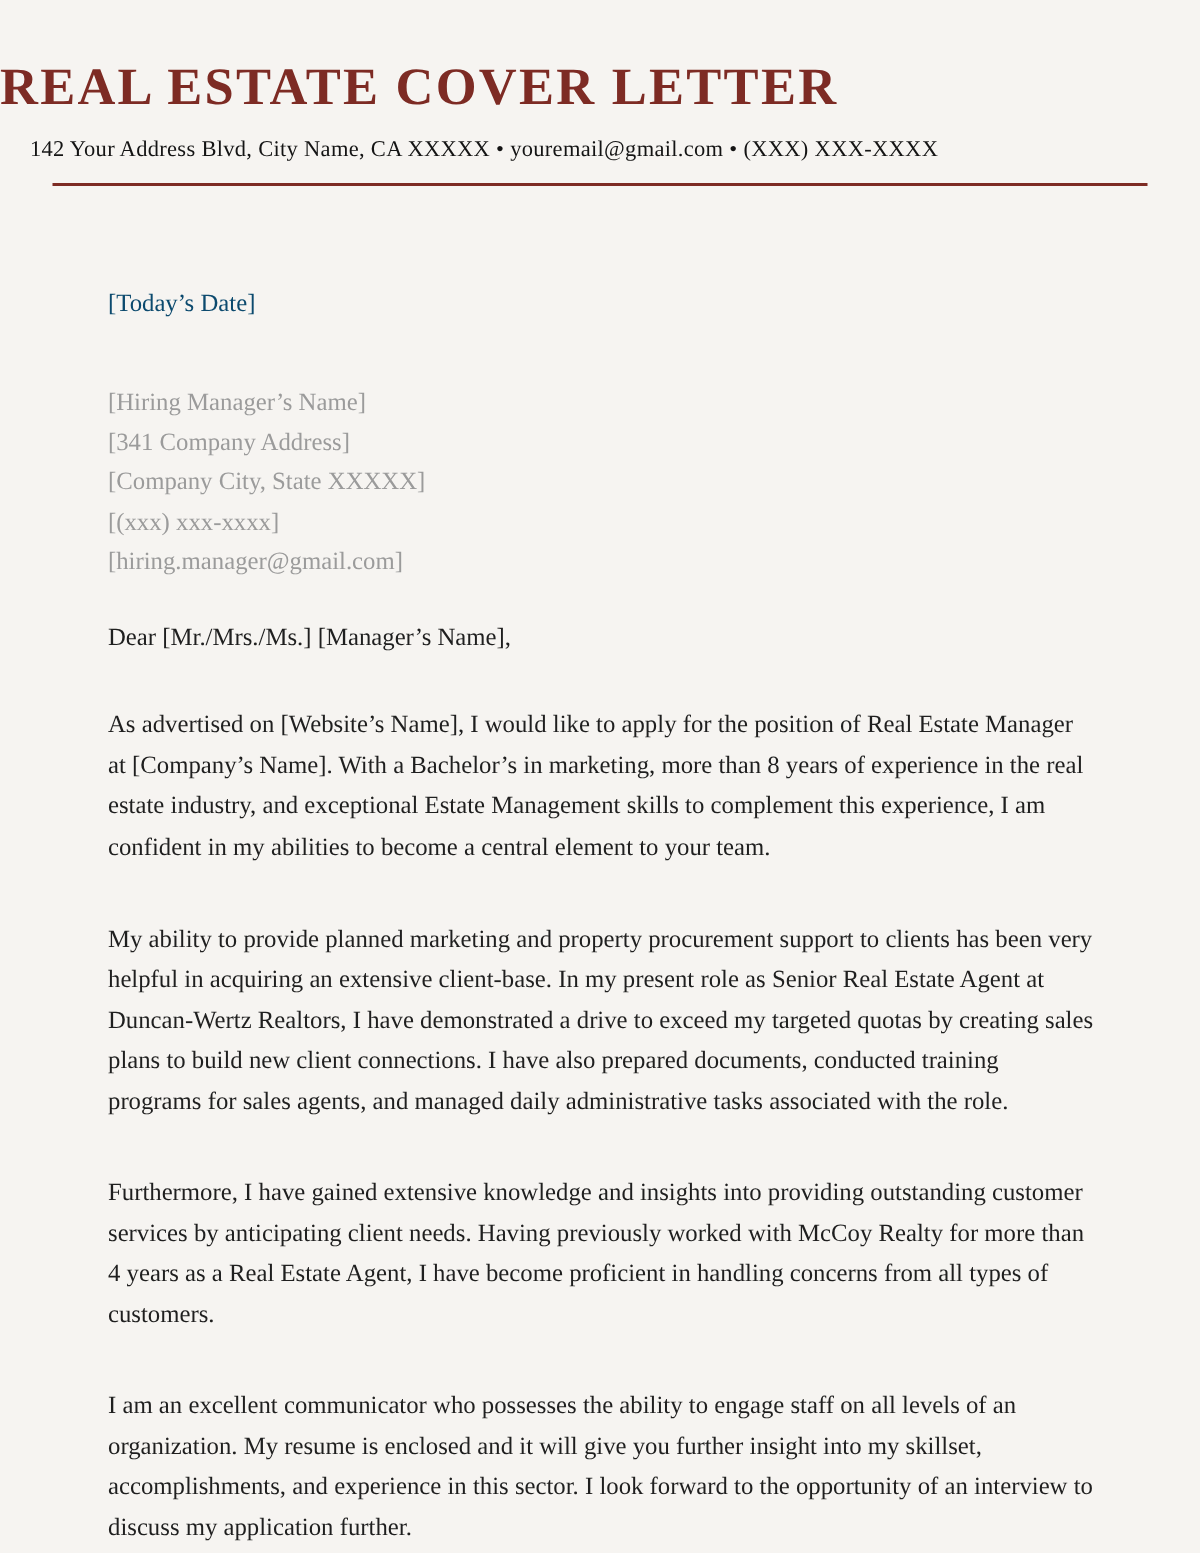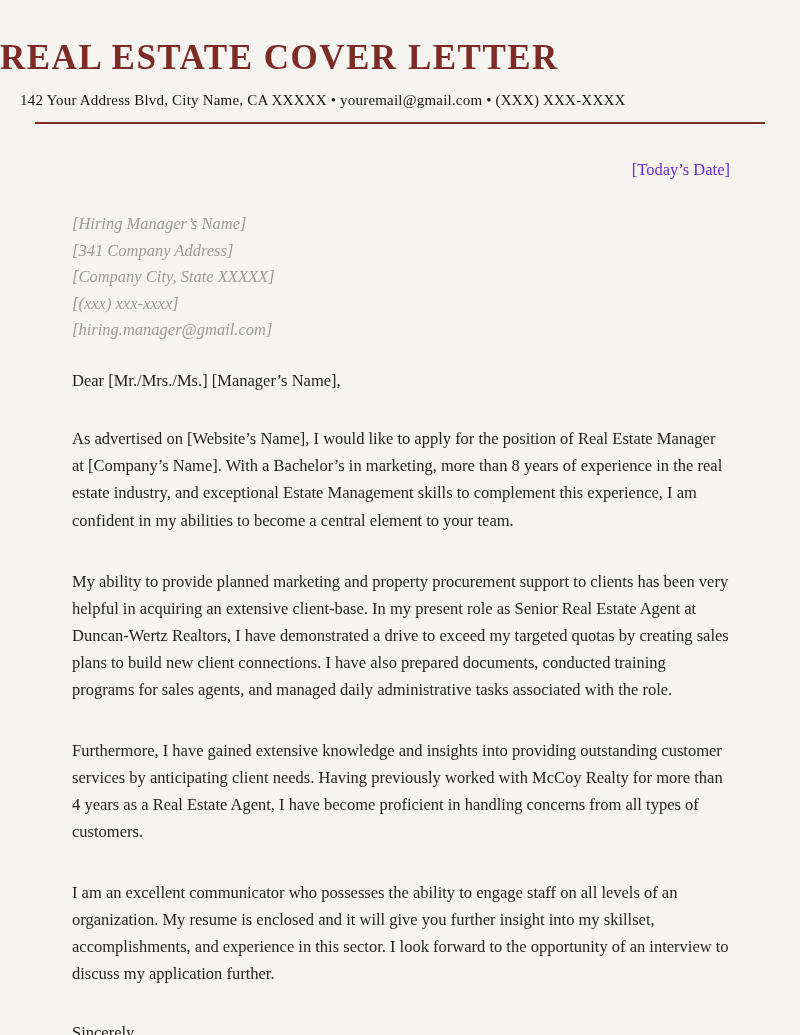--- a/index.html
+++ b/index.html
@@ -44,30 +44,28 @@
     margin: 13px 35px 0 35px;
   }
 
   
   .letter-body {
     padding: 0 70px 40px 72px;
     font-size: 16.5px;
   }
 
   .date-line {
-    margin-top: 36px;
-    color: #6d28d9;
-    text-align: right;
+    margin-top: 68px;
+    color: #0c4a6e;
   }
 
   .recipient-block {
-    margin-top: 32px;
+    margin-top: 44px;
     color: #9b9b9b;
     line-height: 1.42;
-    font-style: italic;
   }
   .recipient-block p { margin-bottom: 3px; }
 
   .salutation { margin-top: 30px; }
 
   .body-par {
     margin-top: 34px;
     line-height: 1.64;
     text-align: left;
   }

